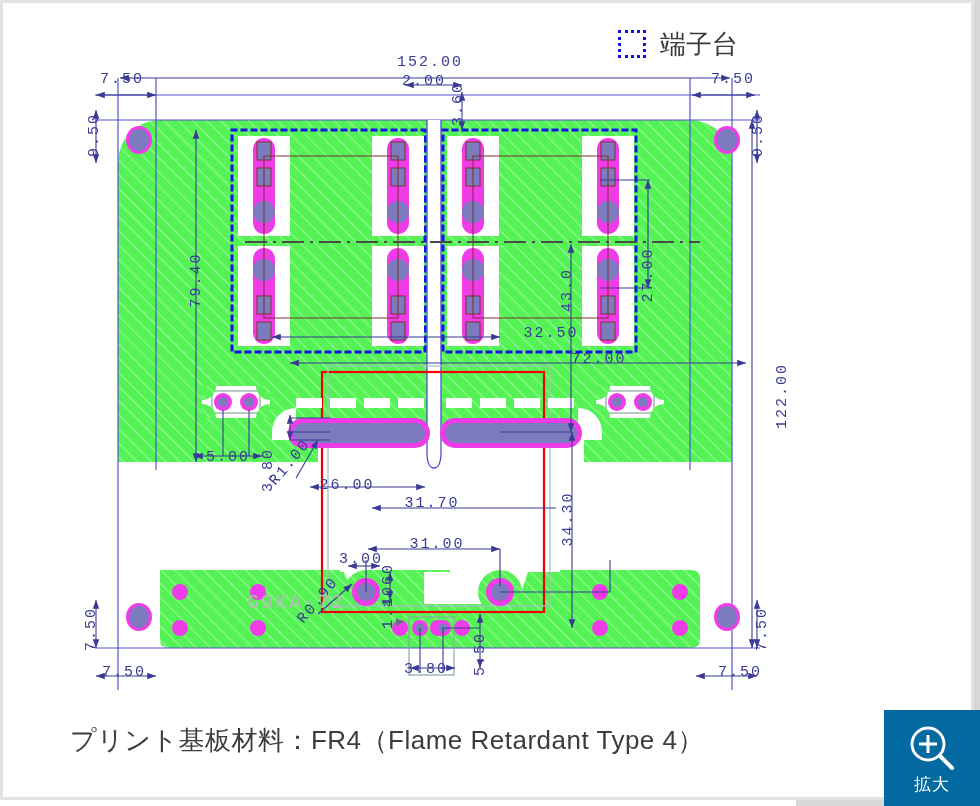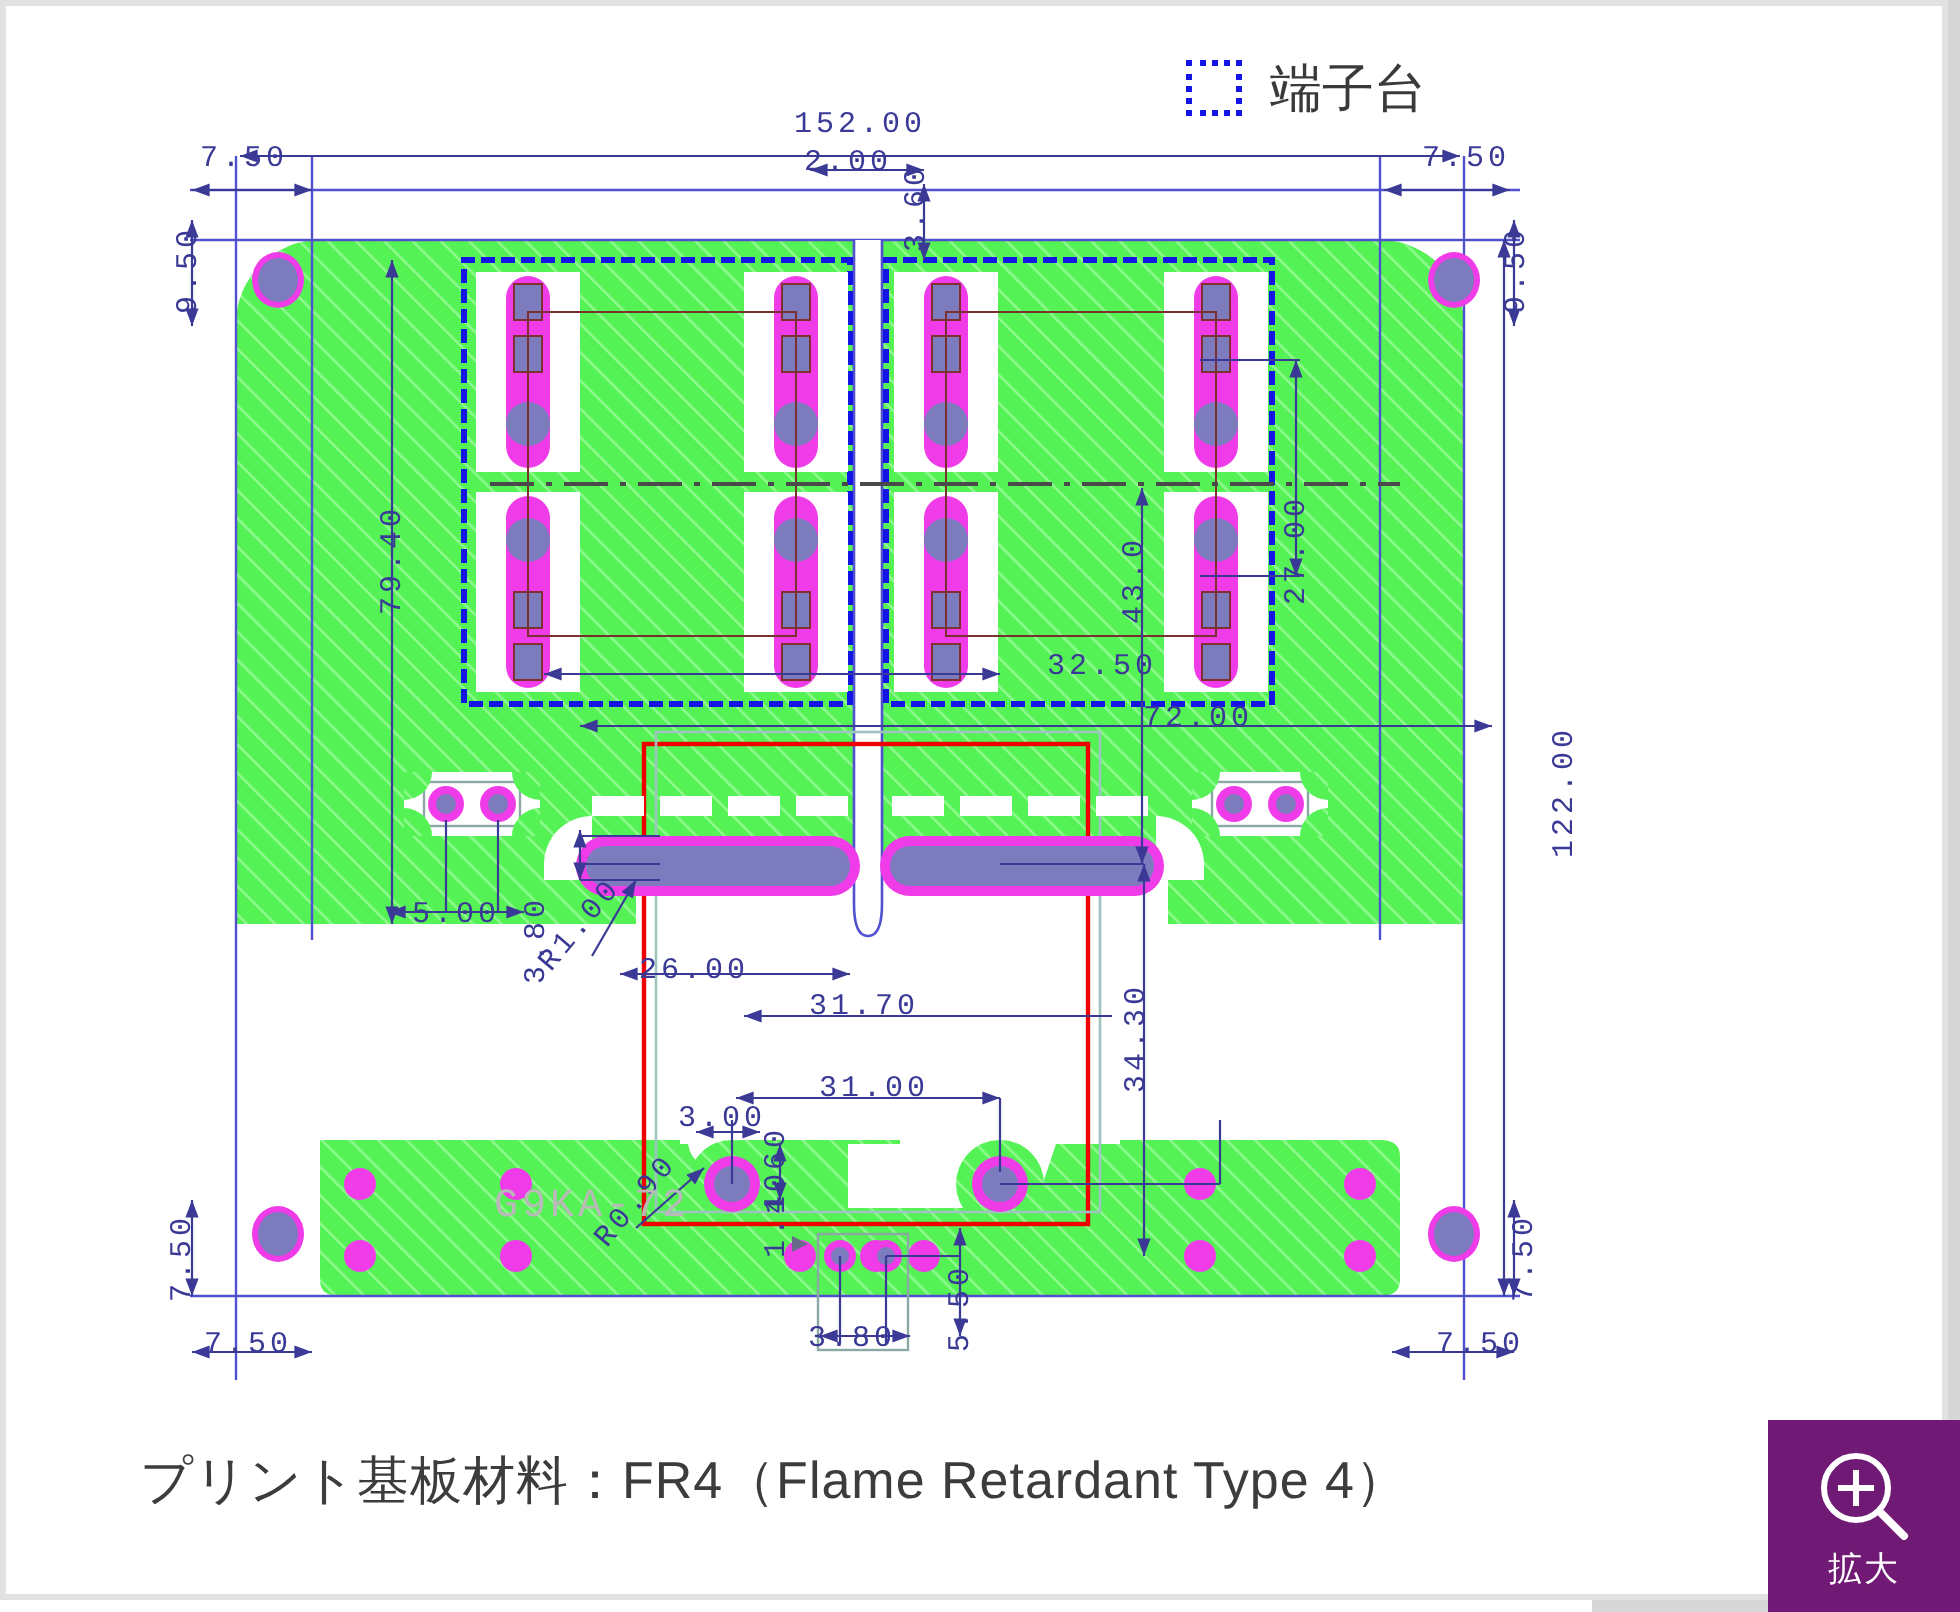--- a/index.html
+++ b/index.html
@@ -9,37 +9,37 @@
     font-family:"Liberation Sans","DejaVu Sans",sans-serif;
   }
   #root{position:relative;width:796px;height:806px;background:#ffffff;}
   .frame{
     position:absolute;left:0;top:0;width:974px;height:800px;
     border:3px solid #e2e2e2;background:#fff;box-sizing:border-box;
   }
   svg.drawing{position:absolute;left:0;top:0;width:980px;height:806px;}
 
   
-  #legend{position:absolute;right:33px;top:24px;width:170px;}
+  #legend{position:absolute;right:8px;top:24px;width:170px;}
   .legend-row{display:flex;align-items:center;height:40px;}
   .legend-swatch{width:28px;height:28px;box-sizing:border-box;margin-right:14px;}
   .sw-terminal{border:3px dotted #1414e6;}
   .sw-relay{border:3px solid #ee0000;}
   .legend-label{font-size:26px;color:#3a3a3a;line-height:1;white-space:nowrap;}
 
   
   #caption{
     position:absolute;left:40px;top:723px;
     font-size:26px;color:#3c3c3c;letter-spacing:.5px;white-space:nowrap;margin-left:30px;
   }
 
   
   #zoom-btn{
     position:absolute;left:884px;top:710px;width:96px;height:96px;
-    background:#701a75;display:flex;flex-direction:column;
+    background:#0369a1;display:flex;flex-direction:column;
     align-items:center;justify-content:center;cursor:pointer;
   }
   #zoom-btn .glass{display:block;}
   #zoom-btn .zlabel{
     color:#ffffff;font-size:17px;margin-top:-4px;letter-spacing:1px;
   }
 </style>
 </head>
 <body>
 

